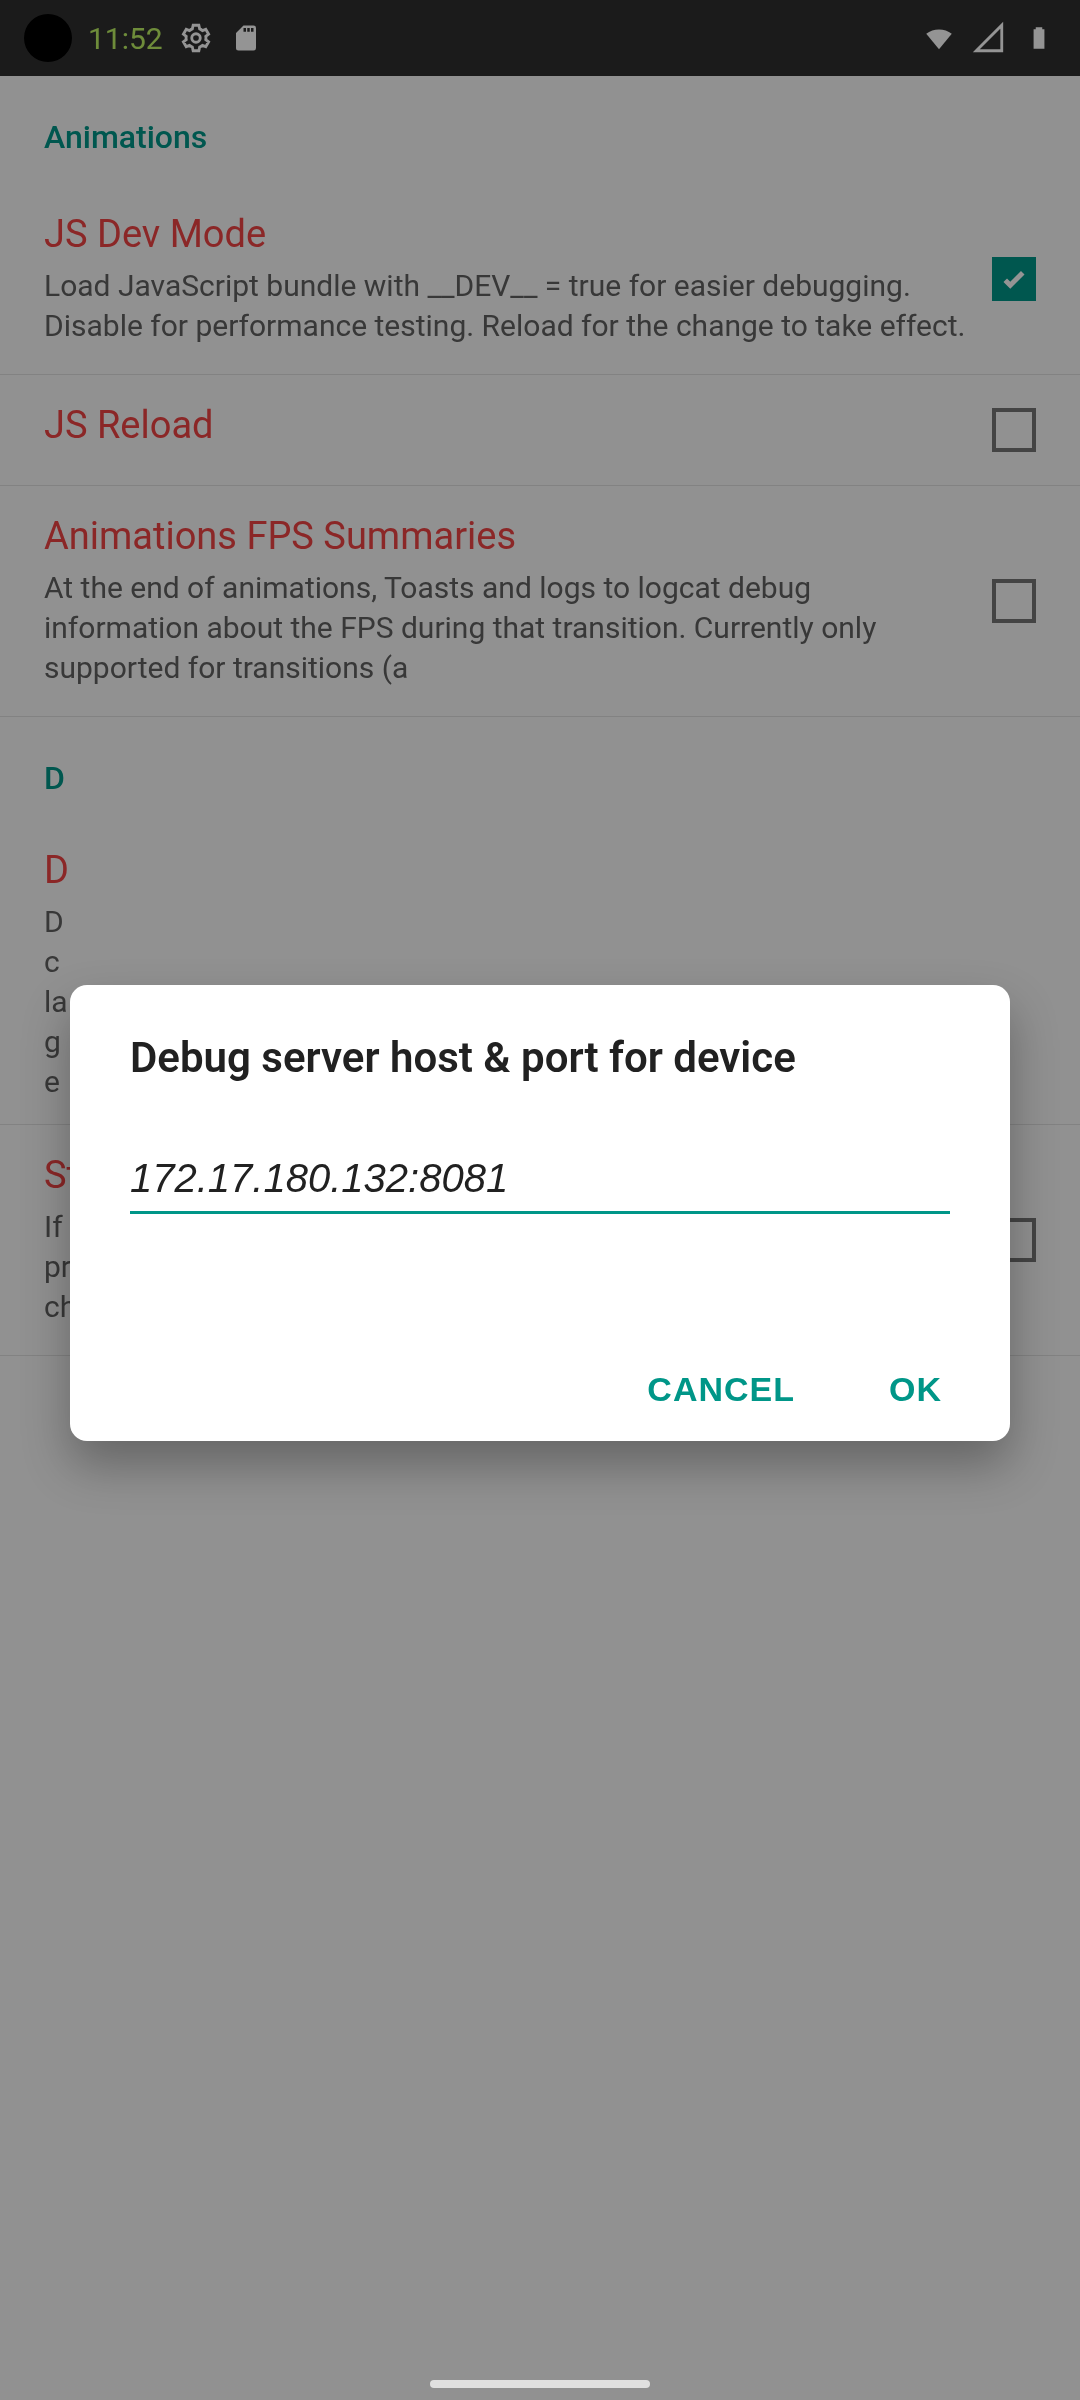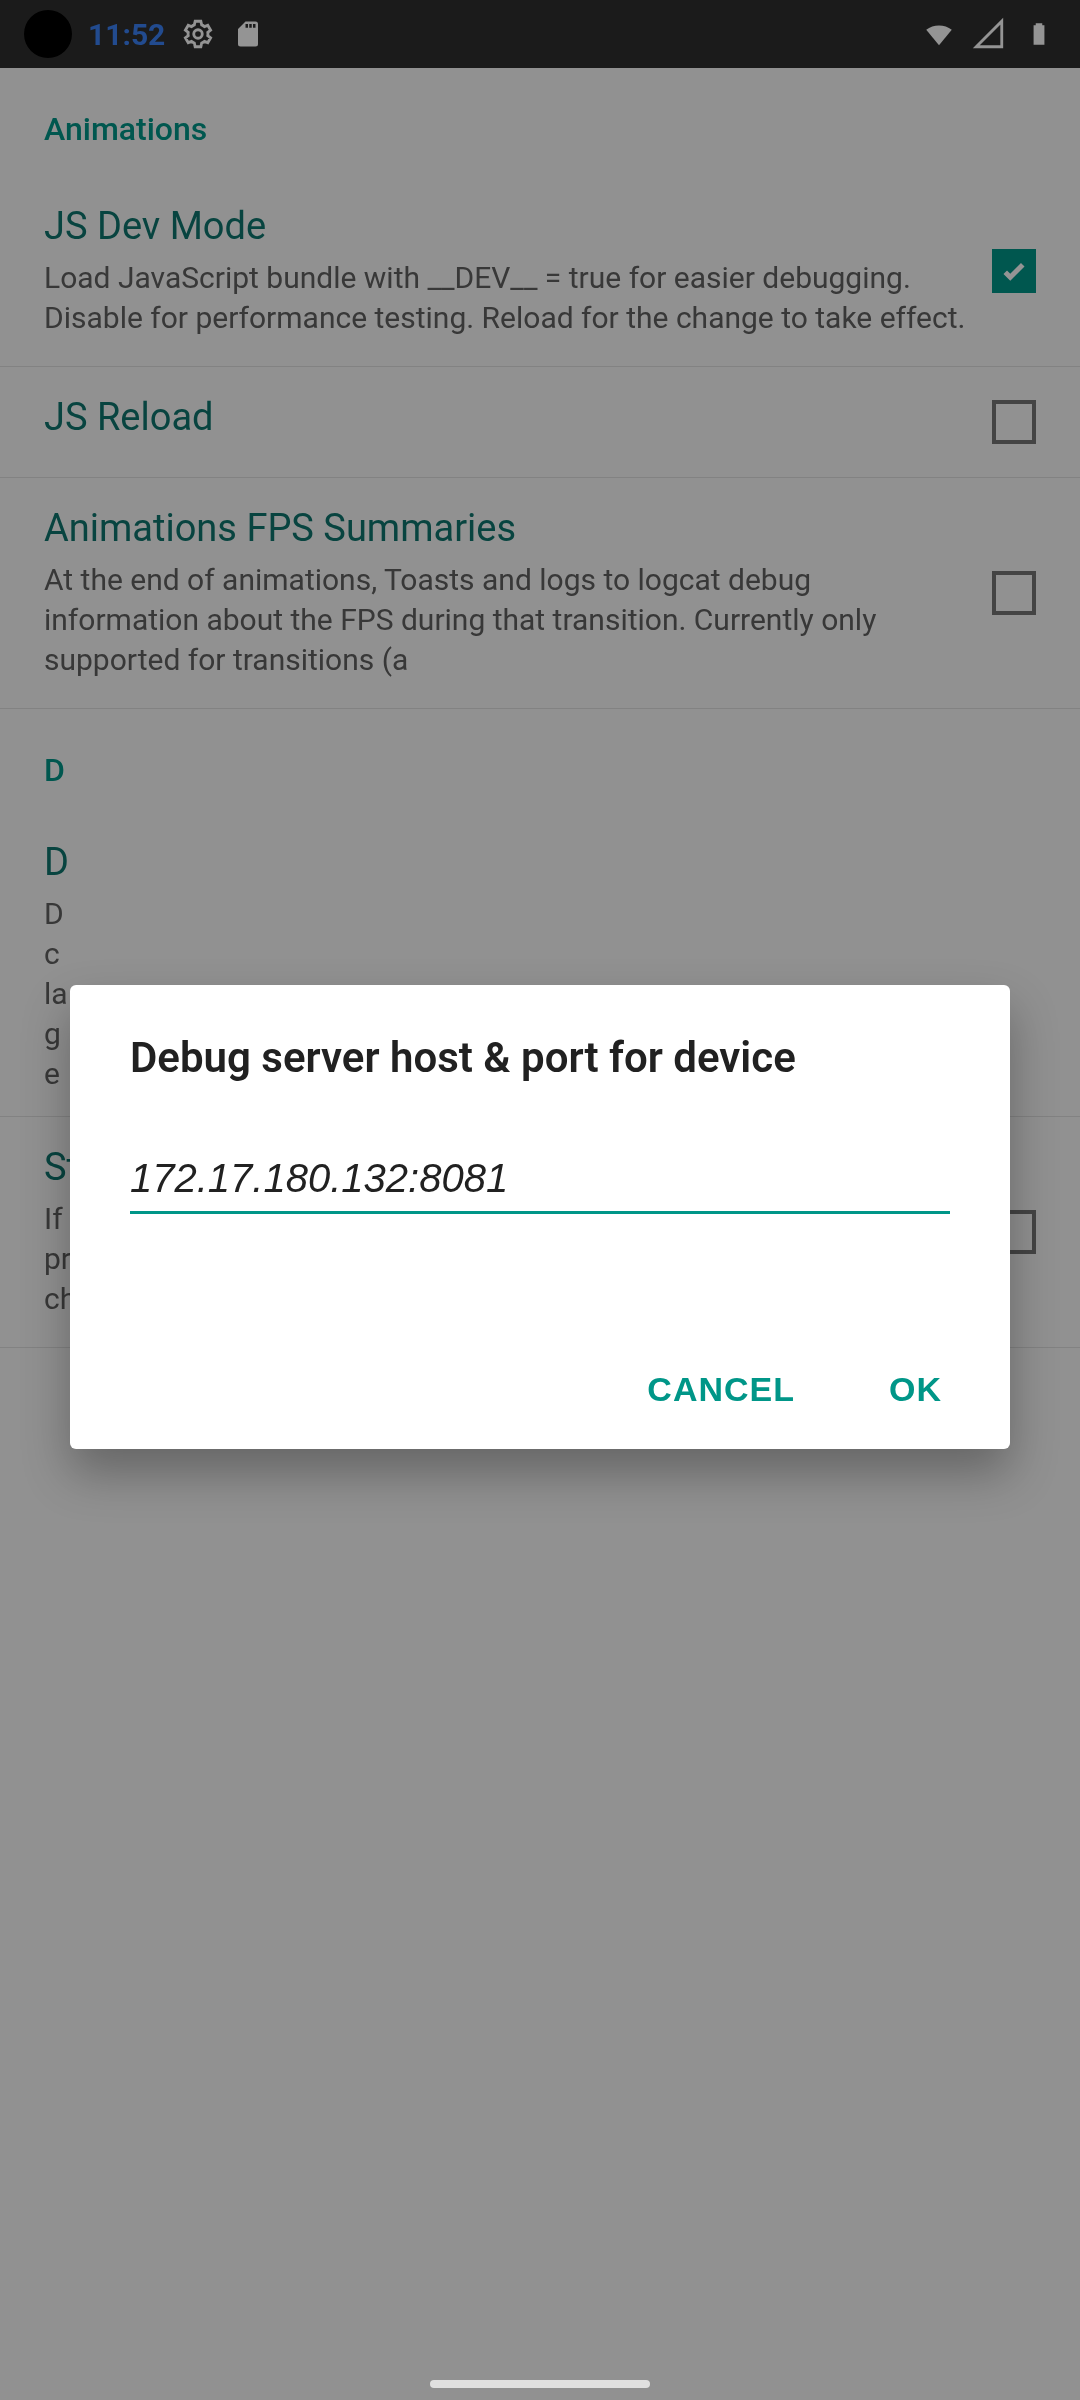--- a/index.html
+++ b/index.html
@@ -1,63 +1,63 @@
 <!DOCTYPE html>
 <html><head>
 <meta charset="utf-8">
 <style>
   * { box-sizing: border-box; margin: 0; padding: 0; }
   html, body { width: 1080px; height: 2400px; overflow: hidden; font-family: Roboto, Arial, sans-serif; }
   body { background: #fafafa; position: relative; color: #212121; }
 
   
   .status-bar {
-    width: 100%; height: 68px;
+    width: 100%; height: 76px;
     background: #303030;
     display: flex; align-items: center; justify-content: space-between;
-    padding: 0 24px; color: #3b82f6; font-size: 30px; font-weight: bold;
+    padding: 0 24px; color: #bef264; font-size: 30px;
   }
   .status-left, .status-right { display: flex; align-items: center; gap: 16px; }
   .avatar-circle { width: 48px; height: 48px; border-radius: 50%; background: #000; }
   .status-icon { width: 34px; height: 34px; display: inline-flex; align-items: center; justify-content: center; }
 
   
   .page { width: 100%; height: calc(2400px - 72px); background: #fafafa; overflow: hidden; }
 
   .section-header {
     font-size: 32px; font-weight: 500; color: #009688;
     padding: 42px 44px 28px 44px;
   }
 
   .setting-row {
     display: flex; align-items: center; justify-content: space-between;
     padding: 28px 44px 28px 44px;
     border-bottom: 1px solid #e0e0e0;
     gap: 24px;
   }
   .setting-text { flex: 1; }
-  .setting-title { font-size: 38px; color: #0f766e; margin-bottom: 10px; }
+  .setting-title { font-size: 38px; color: #ef4444; margin-bottom: 10px; }
   .setting-desc  { font-size: 30px; line-height: 40px; color: #616161; }
 
   .checkbox {
     width: 44px; height: 44px; border: 4px solid #757575; flex-shrink: 0;
     display: flex; align-items: center; justify-content: center;
   }
   .checkbox.checked { background: #009688; border-color: #009688; color: #fff; }
 
   
   .scrim {
     position: absolute; inset: 0; background: rgba(0,0,0,0.42);
   }
 
   
   .dialog {
     position: absolute; left: 70px; right: 70px; top: 985px;
-    background: #fff; border-radius: 6px;
-    padding: 48px 60px 24px 60px;
+    background: #fff; border-radius: 17px;
+    padding: 48px 60px 16px 60px;
     box-shadow: 0 24px 48px rgba(0,0,0,0.3);
   }
   .dialog-title { font-size: 42px; font-weight: 600; color: #212121; margin-bottom: 70px; }
   .text-field {
     width: 100%; border: none; border-bottom: 3px solid #009688;
     font-size: 40px; padding: 4px 0 10px 0; outline: none;
     color: #212121; background: transparent; font-style: italic;
   }
   @keyframes blink { 50% { opacity: 0; } }
   .dialog-actions {

